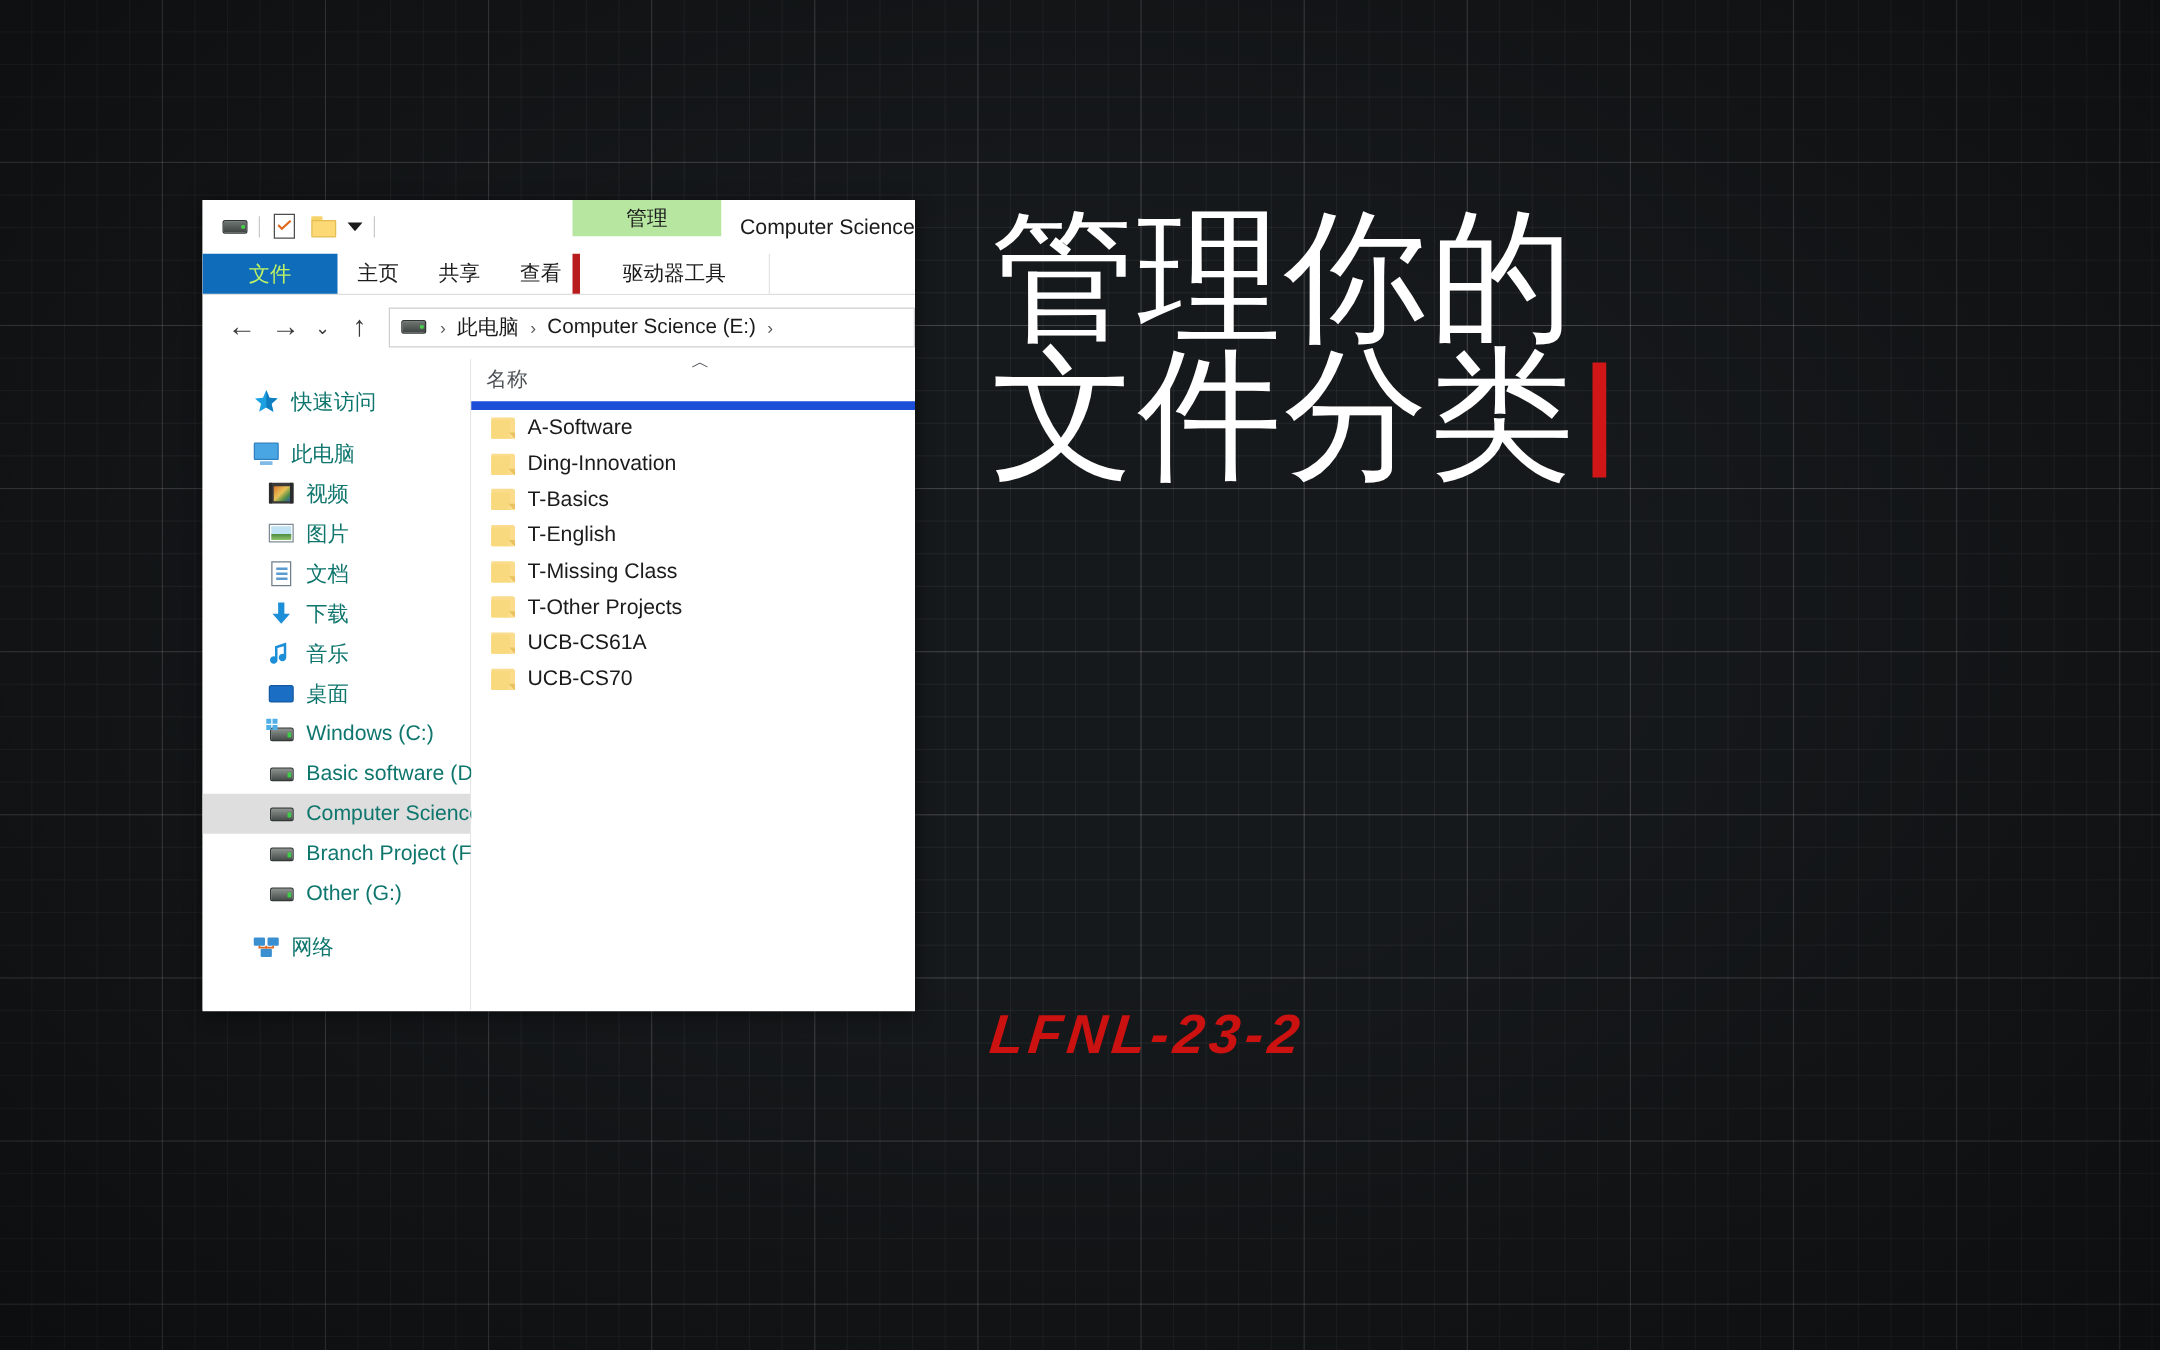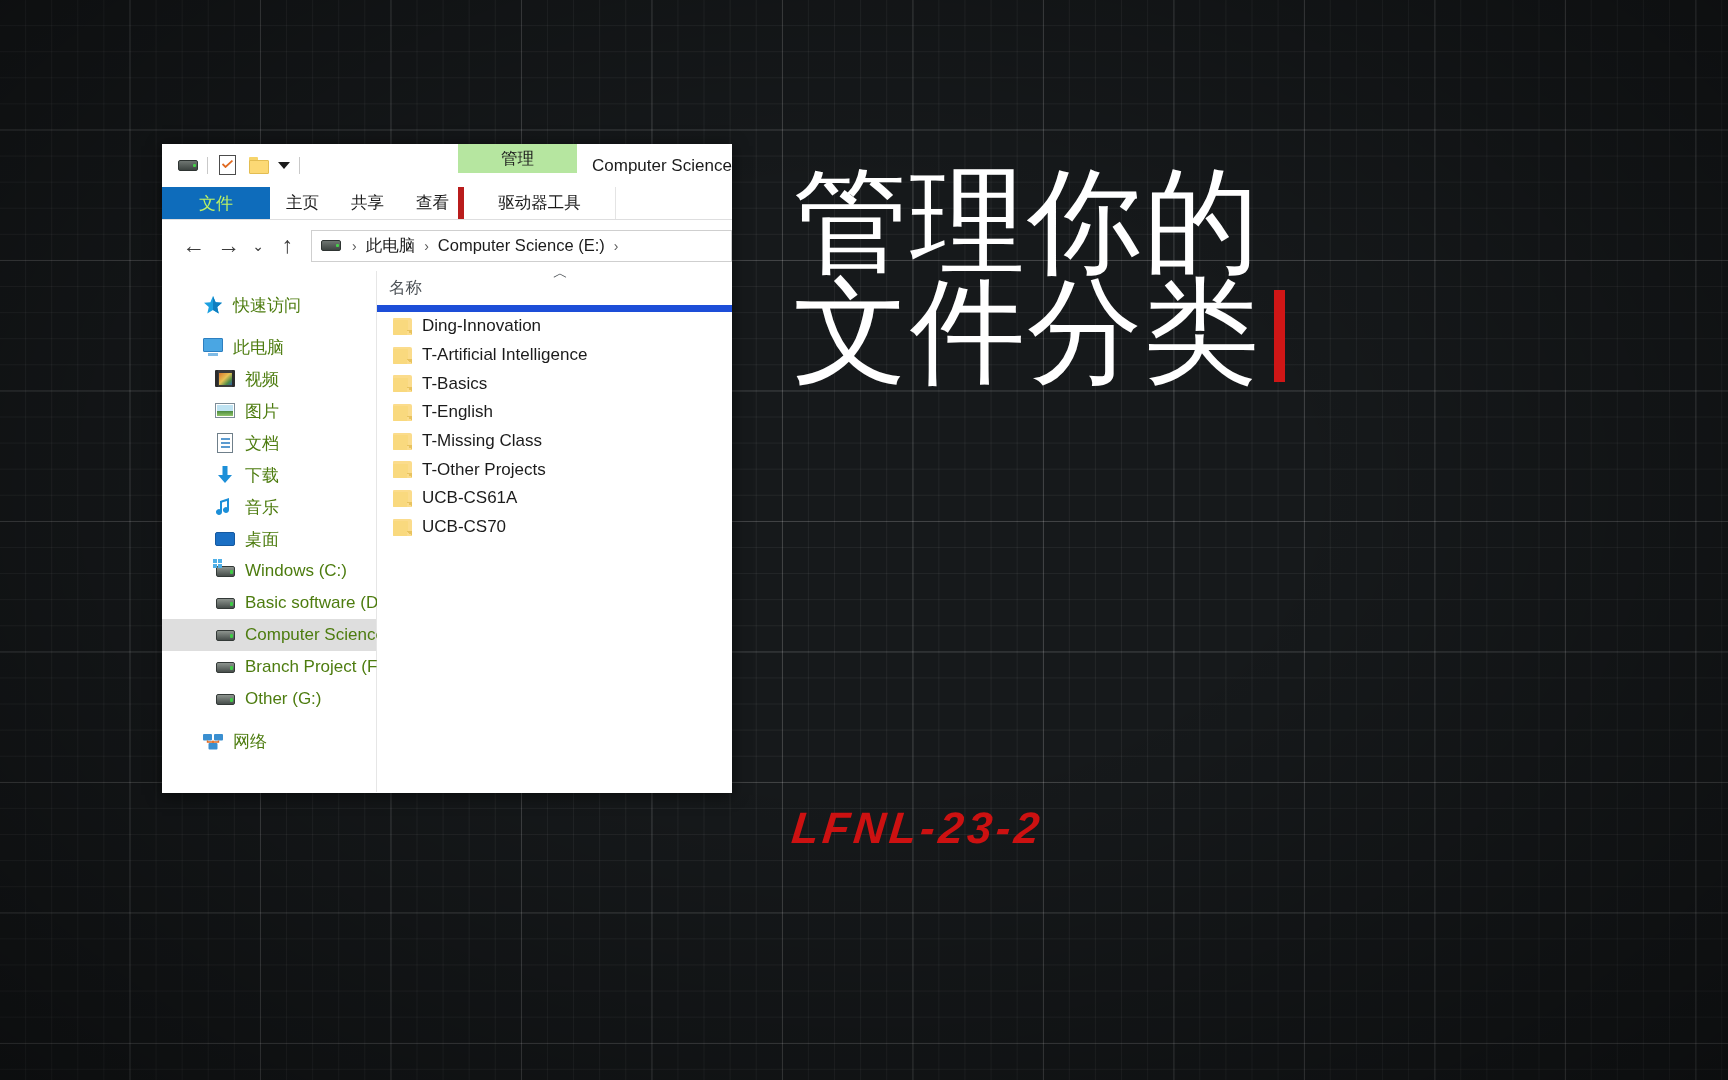--- a/index.html
+++ b/index.html
@@ -22,21 +22,21 @@
     background-position:-1px -1px,-1px -1px,-1px -1px,-1px -1px;
   }
   #bg-vignette{
     position:absolute;inset:0;
     background:radial-gradient(ellipse at 50% 45%, rgba(0,0,0,0) 35%, rgba(0,0,0,.45) 100%);
     pointer-events:none;
   }
 
   
   #explorer{
-    position:absolute;left:162px;top:144px;width:570px;height:649px;
+    position:absolute;left:162px;top:160px;width:570px;height:649px;
     background:#ffffff;
     box-shadow:0 2px 14px rgba(0,0,0,.55);
     overflow:hidden;
     font-family:"Liberation Sans","DejaVu Sans",sans-serif;
     text-align:center;
   }
   
   .titlebar{
     height:43px;background:#ffffff;position:relative;
     display:flex;align-items:center;
@@ -124,21 +124,21 @@
   .crumb-sep{color:#5a5a5a;padding:0 7px;font-size:14px;}
 
   
   .body-split{display:flex;height:521px;background:#fff;}
   .nav-pane{
     width:215px;padding-top:18px;box-sizing:border-box;position:relative;
     border-right:1px solid #e6e6e6;
   }
   .nav-item{
     height:32px;display:flex;align-items:center;gap:9px;
-    font-size:17px;color:#4d7c0f;white-space:nowrap;padding-left:40px;box-sizing:border-box;
+    font-size:17px;color:#0f766e;white-space:nowrap;padding-left:40px;box-sizing:border-box;
   }
   .nav-item.indent{padding-left:52px;}
   .nav-item.selected{background:#dedede;}
   .nav-gap{height:10px;}
   .nav-ic{width:22px;height:20px;position:relative;flex:0 0 22px;}
   .ic-pc .mon{position:absolute;left:1px;top:1px;width:20px;height:14px;background:#4aa6e3;border:1.5px solid #2d7fc0;box-sizing:border-box;border-radius:1px;}
   .ic-pc .std{position:absolute;left:6px;top:16px;width:10px;height:3px;background:#7fbbe6;}
   .ic-video{position:absolute;left:1px;top:1px;width:20px;height:17px;background:#3a3a3a;border-radius:1px;
     background-image:linear-gradient(to right,#2b2b2b 0 3px,transparent 3px calc(100% - 3px),#2b2b2b calc(100% - 3px) 100%);}
   .ic-video .pic{position:absolute;left:3.5px;top:2.5px;width:13px;height:12px;
@@ -422,29 +422,29 @@
         <span class="col-name">名称</span>
         <span class="sort-caret">︿</span>
       </div>
 
       <div class="row">
         <span class="ic-folder">
             <span class="back"></span>
             <span class="front"></span>
             <span class="fold"></span>
           </span>
+        <span>A-Software</span>
+      </div>
+      <div class="row">
+        <span class="ic-folder">
+            <span class="back"></span>
+            <span class="front"></span>
+            <span class="fold"></span>
+          </span>
         <span>Ding-Innovation</span>
-      </div>
-      <div class="row">
-        <span class="ic-folder">
-            <span class="back"></span>
-            <span class="front"></span>
-            <span class="fold"></span>
-          </span>
-        <span>T-Artificial Intelligence</span>
       </div>
       <div class="row">
         <span class="ic-folder">
             <span class="back"></span>
             <span class="front"></span>
             <span class="fold"></span>
           </span>
         <span>T-Basics</span>
       </div>
       <div class="row">

